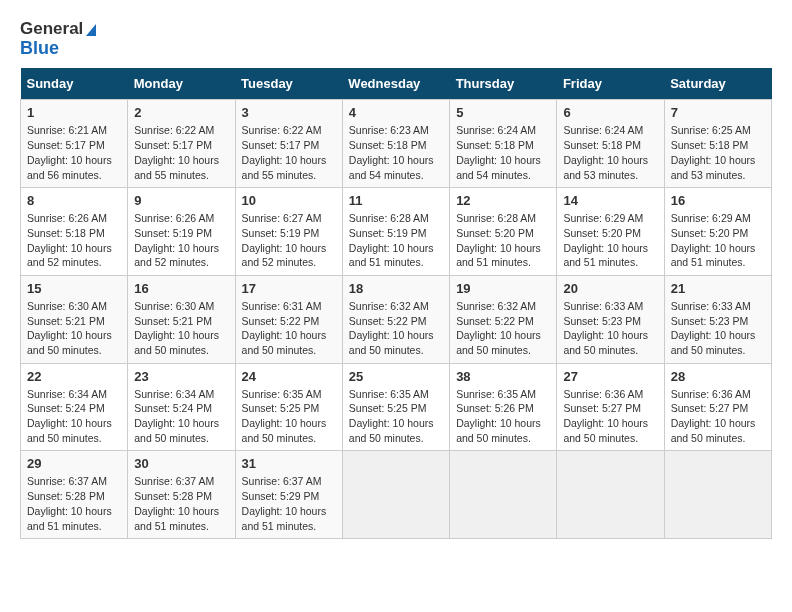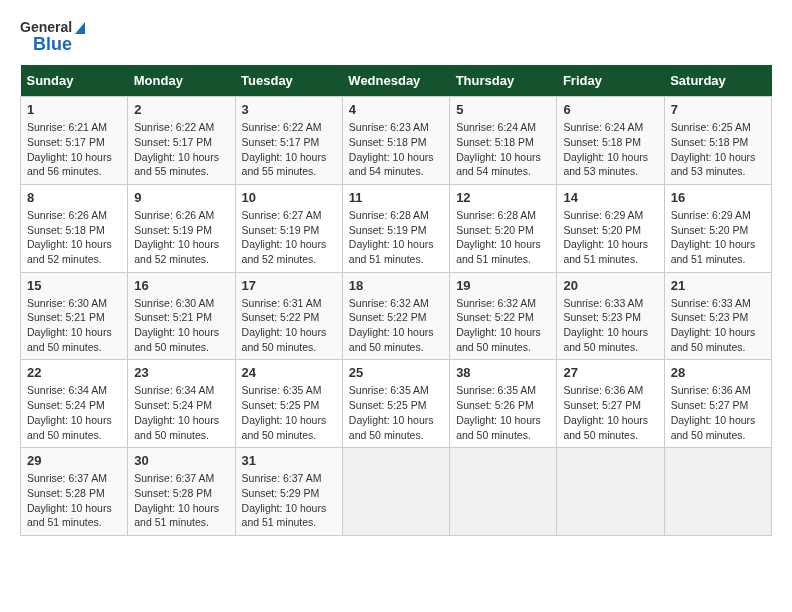--- a/index.html
+++ b/index.html
@@ -32,21 +32,21 @@
     .calendar-subtitle {
       font-size: 16px;
       color: #555;
     }
     table {
       width: 100%;
       border-collapse: collapse;
       font-size: 10.5px;
     }
     thead tr th {
-      background-color: #14532d;
+      background-color: #0c4a6e;
       color: #fff;
       padding: 8px 6px;
       text-align: left;
       font-size: 13px;
       font-weight: bold;
     }
     tbody tr td {
       border: 1px solid #ccc;
       vertical-align: top;
       padding: 5px 6px;
@@ -75,22 +75,22 @@
       background: #f0f0f0 !important;
     }
   </style>
 </head>
 <body>
 
 <div class="header-section">
   <div class="logo">
 
 <div style="display:flex;flex-direction:column;line-height:1.1;">
-  <div style="font-size:14px;font-weight:bold;color:#333;">General<span style="display:inline-block;width:0;height:0;border-left:10px solid transparent;border-right:0px solid transparent;border-bottom:12px solid #1a6bba;margin-left:3px;vertical-align:middle;"></span></div>
-  <div style="font-size:18px;font-weight:bold;color:#1a6bba;text-align:center;">Blue</div>
+  <div style="font-size:17px;font-weight:bold;color:#333;">General<span style="display:inline-block;width:0;height:0;border-left:10px solid transparent;border-right:0px solid transparent;border-bottom:12px solid #1a6bba;margin-left:3px;vertical-align:middle;"></span></div>
+  <div style="font-size:18px;font-weight:bold;color:#1a6bba;">Blue</div>
 </div>
   </div>
   <div class="title-section">
     <div class="calendar-title"></div>
     <div class="calendar-subtitle"></div>
   </div>
 </div>
 
 <table>
   <thead>

